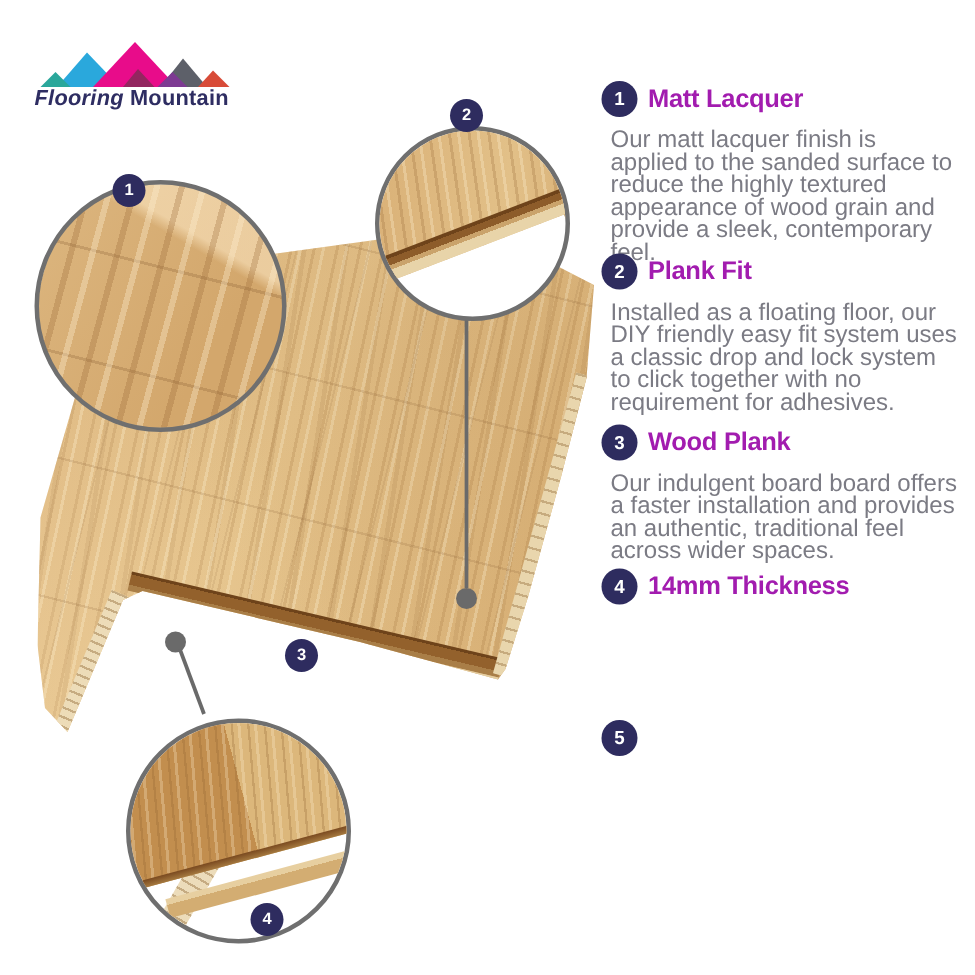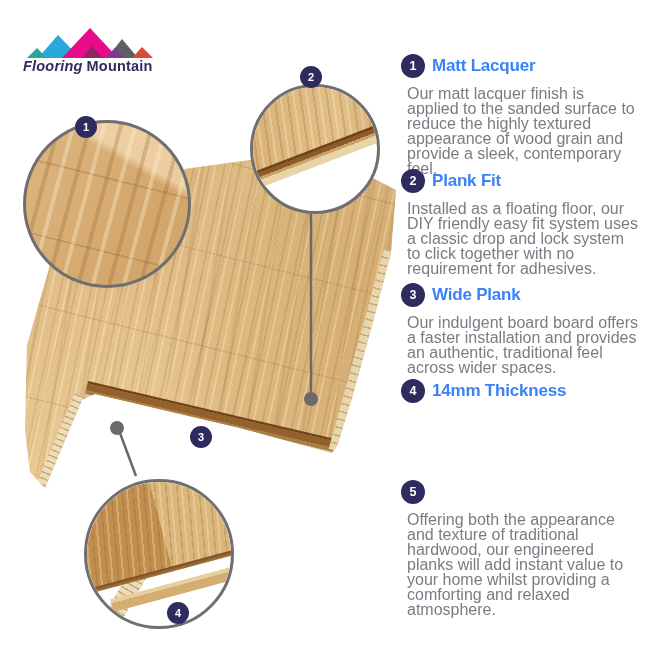--- a/index.html
+++ b/index.html
@@ -74,21 +74,21 @@
   .b3{left:190px;top:426px;}
   .b4{left:167px;top:602px;}
 
   
   .features{position:absolute;left:400px;top:0;width:250px;z-index:3;}
   .feature{position:absolute;left:0;}
   .f1{top:54px;} .f2{top:169px;} .f3{top:283px;} .f4{top:379px;} .f5{top:480px;}
   .fhead{display:flex;align-items:center;gap:7px;margin-left:1px;}
   .fbadge{width:24px;height:24px;border-radius:50%;background:#2e2c5f;color:#ffffff;flex:0 0 24px;
     font-size:12.5px;font-weight:bold;display:flex;align-items:center;justify-content:center;}
-  .ftitle{margin:0;font-size:17px;font-weight:bold;color:#3b82f6;letter-spacing:-0.2px;}
+  .ftitle{margin:0;font-size:17px;font-weight:bold;color:#a21caf;letter-spacing:-0.2px;}
   .feature p{margin:8px 0 0 7px;width:232px;font-size:16px;line-height:15px;color:#7b7b84;}
 </style>
 </head>
 <body>
 
 <div class="canvas">
 
   <div class="logo">
     <svg width="150" height="34" viewBox="0 0 150 34">
       <polygon points="23,33 43,10 65,33" fill="#2aa8dc"></polygon>
@@ -149,33 +149,32 @@
       <div class="fhead">
         <span class="fbadge">2</span>
         <h2 class="ftitle">Plank Fit</h2>
       </div>
       <p>Installed as a floating floor, our DIY friendly easy fit system uses a classic drop and lock system to click together with no requirement for adhesives.</p>
     </section>
 
     <section class="feature f3">
       <div class="fhead">
         <span class="fbadge">3</span>
-        <h2 class="ftitle">Wide Plank</h2>
+        <h2 class="ftitle">Wood Plank</h2>
       </div>
       <p>Our indulgent board board offers a faster installation and provides an authentic, traditional feel across wider spaces.</p>
     </section>
 
     <section class="feature f4">
       <div class="fhead">
         <span class="fbadge">4</span>
         <h2 class="ftitle">14mm Thickness</h2>
       </div>
     </section>
 
     <section class="feature f5">
       <div class="fhead">
         <span class="fbadge">5</span>
       </div>
-      <p>Offering both the appearance and texture of traditional hardwood, our engineered planks will add instant value to your home whilst providing a comforting and relaxed atmosphere.</p>
     </section>
 
   </div>
 </div>
 
 </body></html>

